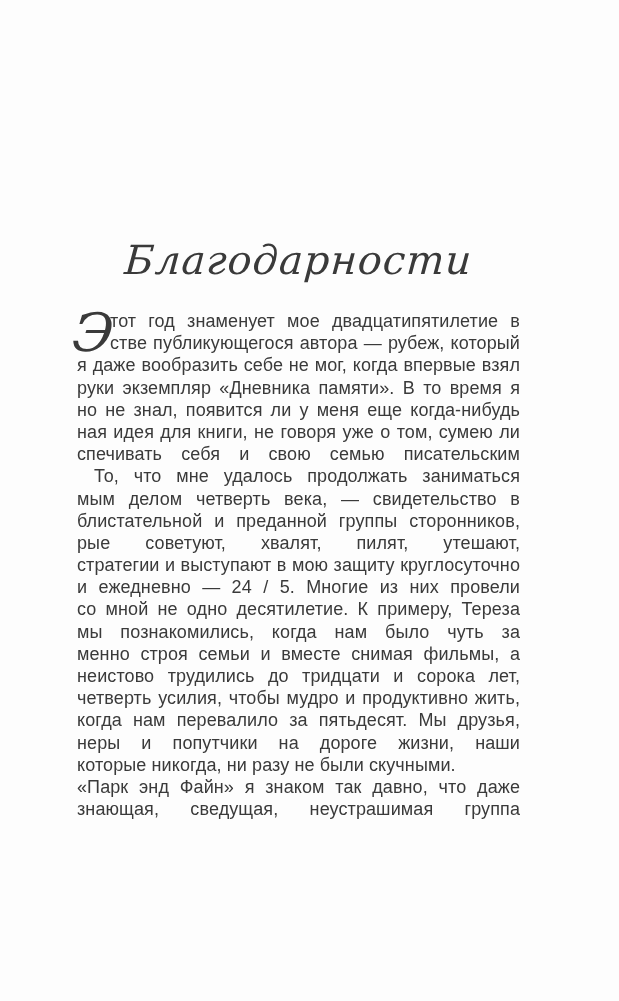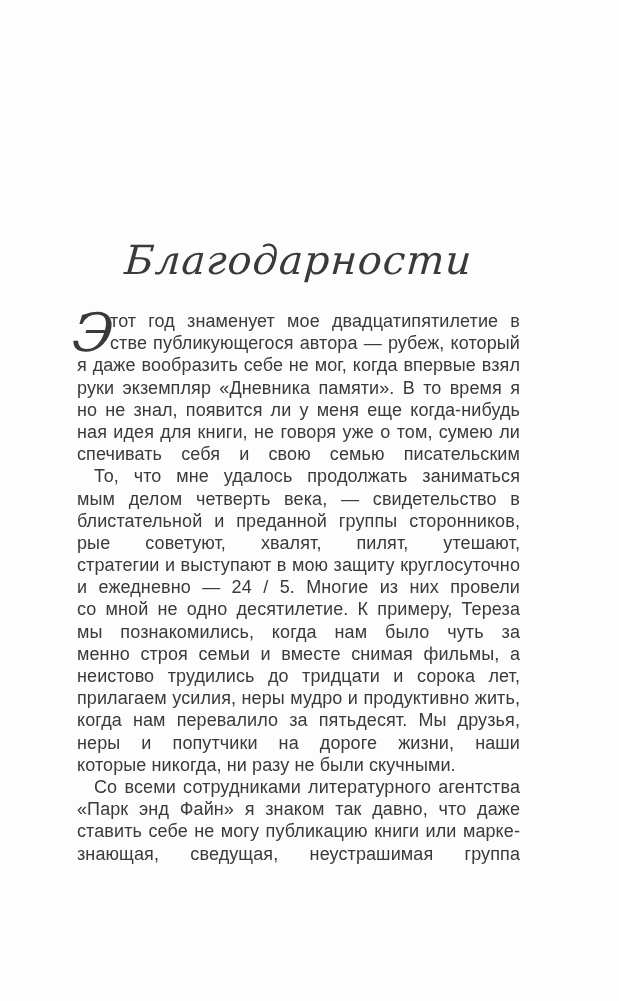--- a/index.html
+++ b/index.html
@@ -94,25 +94,23 @@
         <div class="line first-indent">То, что мне удалось продолжать заниматься люби-</div>
         <div class="line">мым делом четверть века, — свидетельство в провели</div>
         <div class="line">блистательной и преданной группы сторонников, кото-</div>
         <div class="line">рые советуют, хвалят, пилят, утешают, разрабатывают</div>
         <div class="line">стратегии и выступают в мою защиту круглосуточно</div>
         <div class="line">и ежедневно — 24 / 5. Многие из них провели рядом</div>
         <div class="line">со мной не одно десятилетие. К примеру, Тереза Парк:</div>
         <div class="line">мы познакомились, когда нам было чуть за двадцать,</div>
         <div class="line">менно строя семьи и вместе снимая фильмы, а теперь</div>
         <div class="line">неистово трудились до тридцати и сорока лет, одновре-</div>
-        <div class="line">прилагаем усилия, неры мудро и продуктивно жить,</div>
+        <div class="line">четверть усилия, чтобы мудро и продуктивно жить,</div>
         <div class="line">когда нам перевалило за пятьдесят. Мы друзья, парт-</div>
         <div class="line">неры и попутчики на дороге жизни, наши отношения</div>
         <div class="line para-end">которые никогда, ни разу не были скучными.</div>
       </div>
       <div class="paragraph">
-        <div class="line first-indent">Со всеми сотрудниками литературного агентства</div>
         <div class="line">«Парк энд Файн» я знаком так давно, что даже пред-</div>
-        <div class="line">ставить себе не могу публикацию книги или марке-</div>
         <div class="line para-end">знающая, сведущая, неустрашимая группа издатель-</div>
       </div>
     </div>
 </div>
 
 </body></html>

